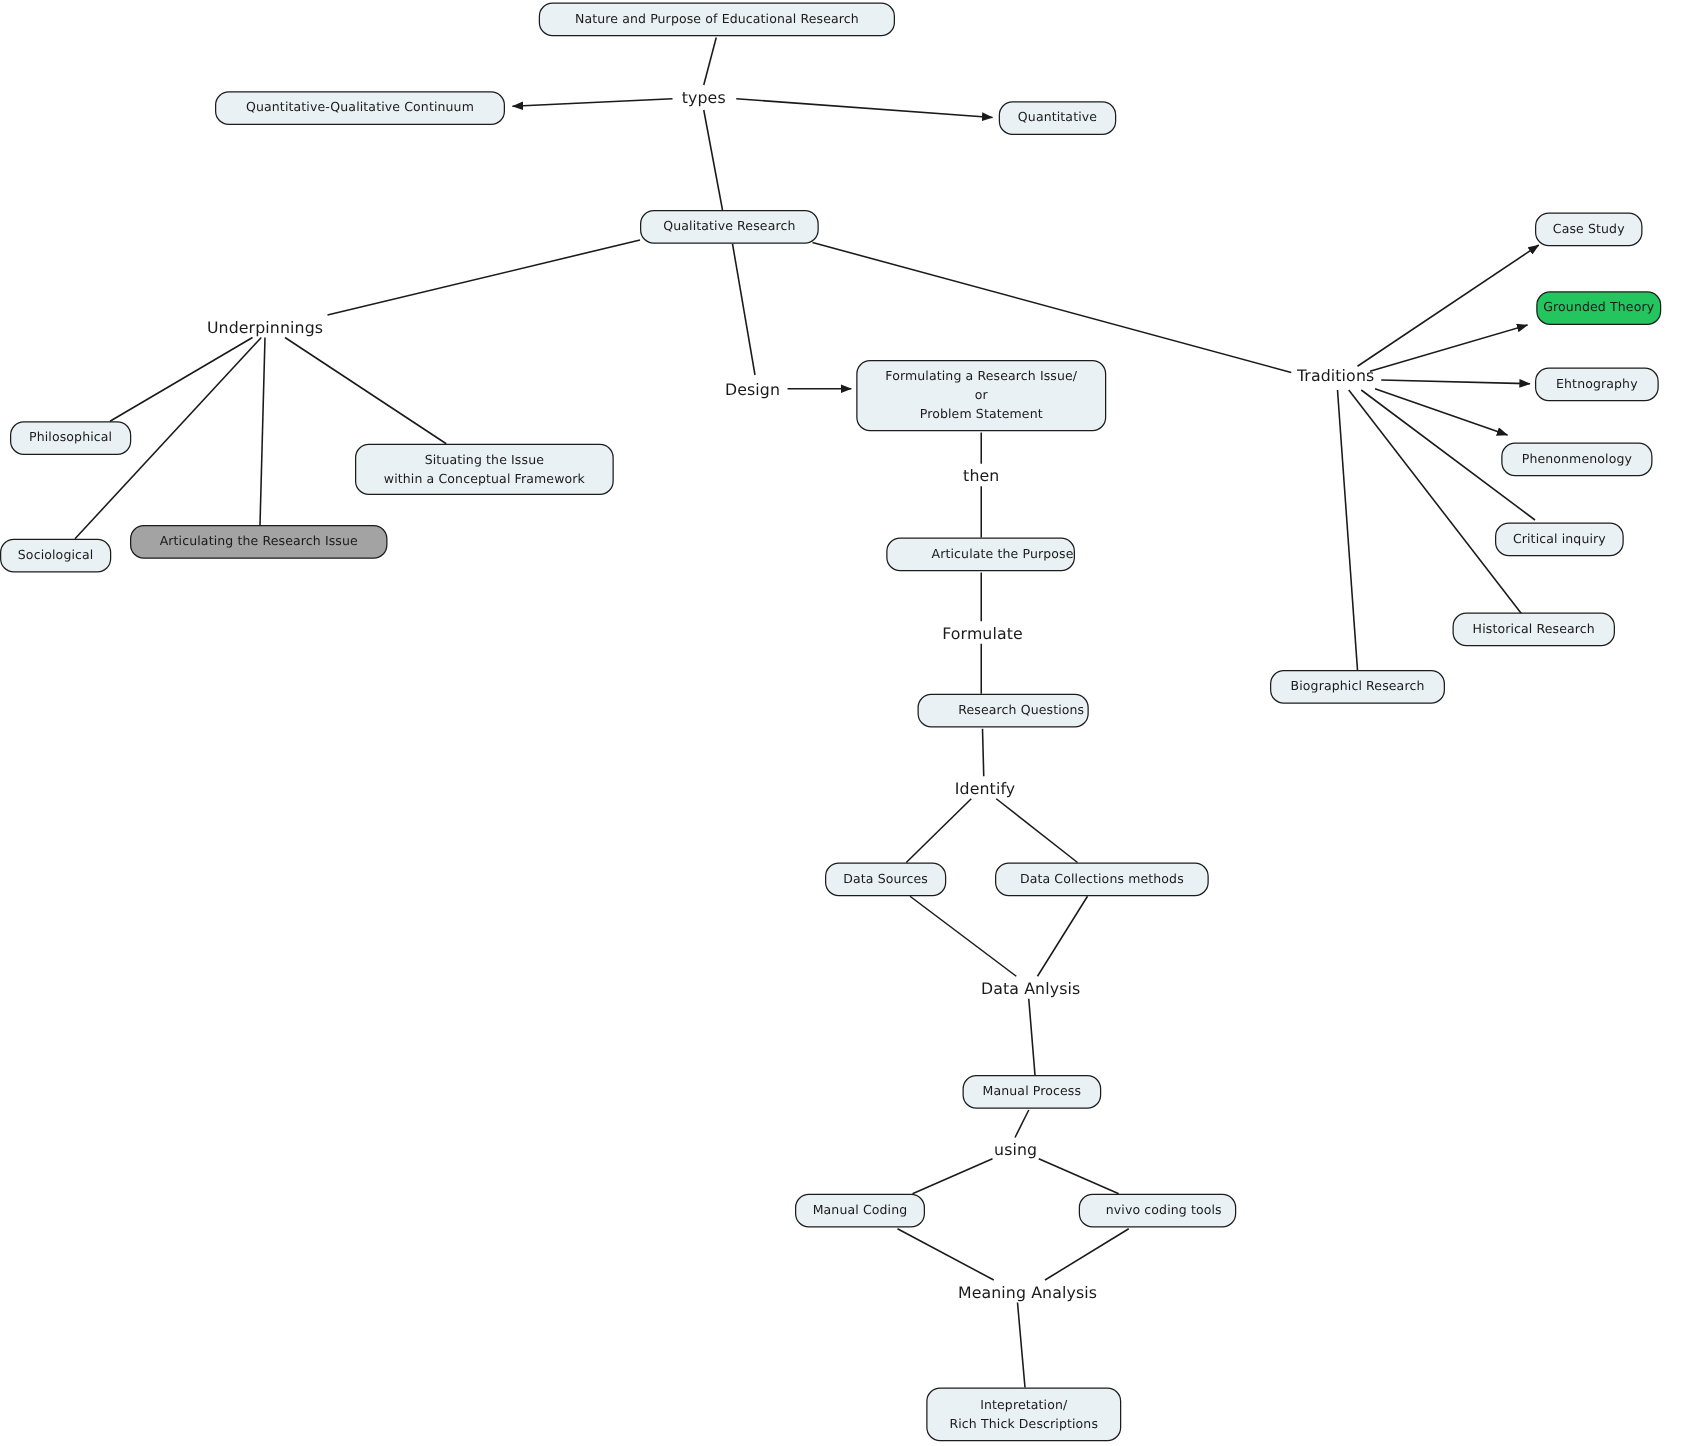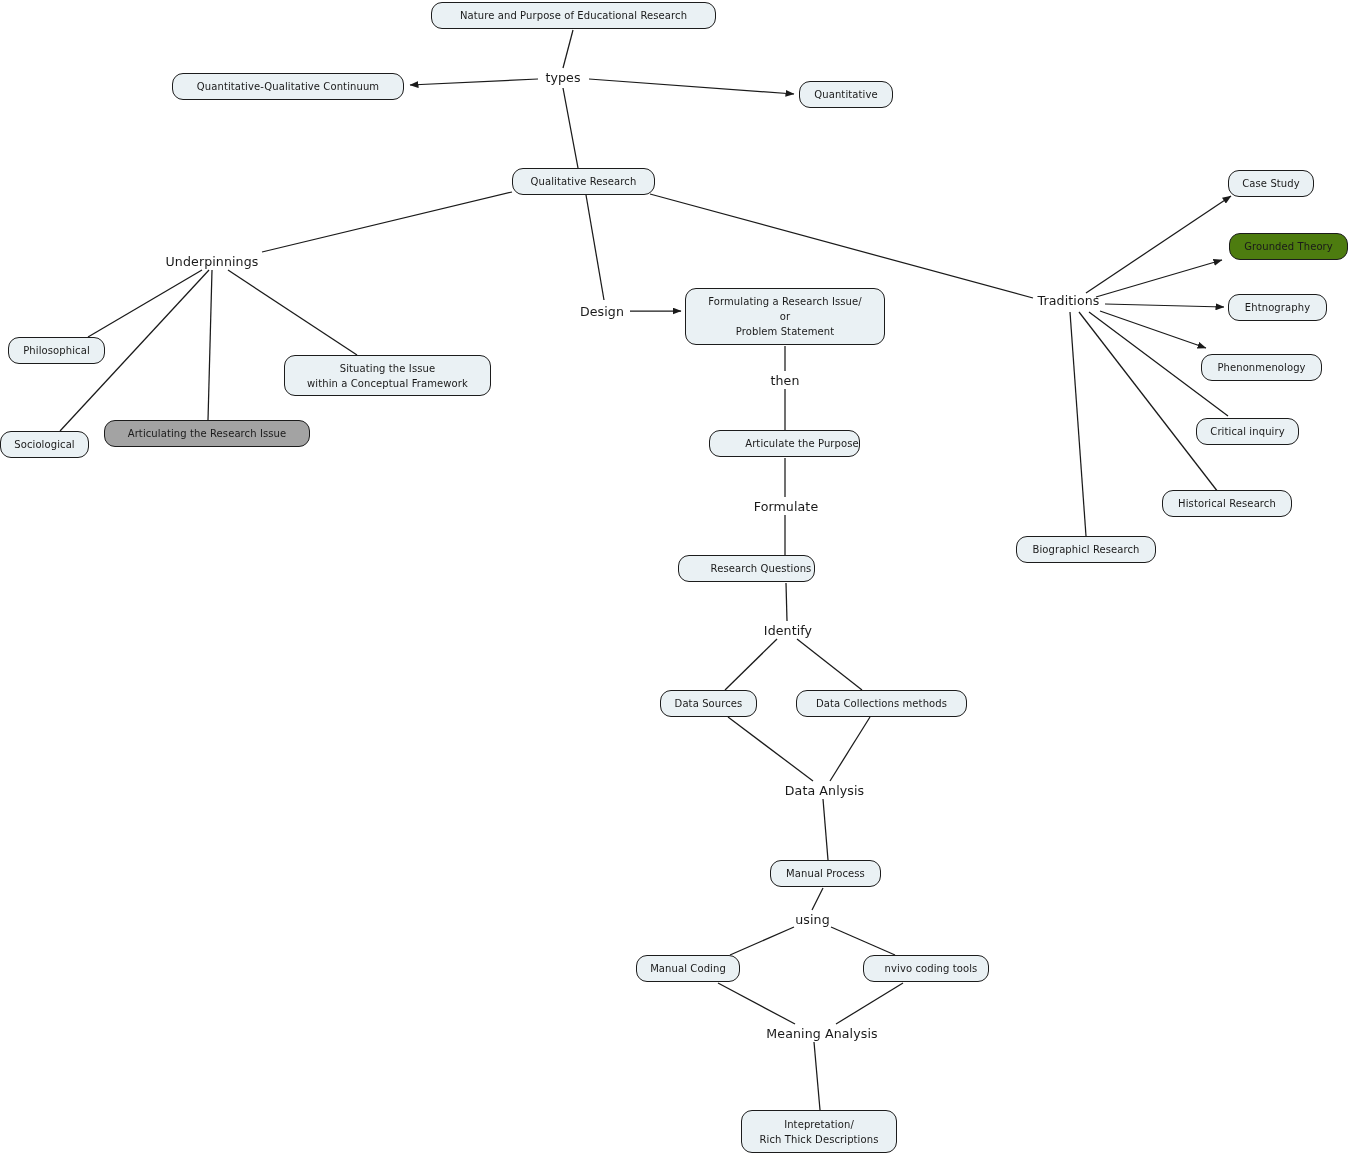--- a/index.html
+++ b/index.html
@@ -117,30 +117,30 @@
       <div class="node" style="left: 512px; top: 168px; width: 143px; height: 27px; background: rgb(234, 241, 244); border-color: rgb(28, 28, 28); color: rgb(26, 26, 26);">Qualitative Research</div>
       <div class="node" style="left: 8px; top: 337px; width: 97px; height: 27px; background: rgb(234, 241, 244); border-color: rgb(28, 28, 28); color: rgb(26, 26, 26);">Philosophical</div>
       <div class="node" style="left: 0px; top: 431px; width: 89px; height: 27px; background: rgb(234, 241, 244); border-color: rgb(28, 28, 28); color: rgb(26, 26, 26);">Sociological</div>
       <div class="node" style="left: 104px; top: 420px; width: 206px; height: 27px; background: #a3a3a3; border-color: rgb(28, 28, 28); color: rgb(26, 26, 26);">Articulating the Research Issue</div>
       <div class="node multiline" style="left: 284px; top: 355px; width: 207px; height: 41px; background: rgb(234, 241, 244); border-color: rgb(28, 28, 28); color: rgb(26, 26, 26);">Situating the Issue
 within a Conceptual Framework</div>
       <div class="node multiline" style="left: 685px; top: 288px; width: 200px; height: 57px; background: rgb(234, 241, 244); border-color: rgb(28, 28, 28); color: rgb(26, 26, 26);">Formulating a Research Issue/
 or
 Problem Statement</div>
       <div class="node" style="left: 709px; top: 430px; width: 151px; height: 27px; background: rgb(234, 241, 244); border-color: rgb(28, 28, 28); color: rgb(26, 26, 26); padding-left: 44px;">Articulate the Purpose</div>
-      <div class="node" style="left: 678px; top: 555px; width: 137px; height: 27px; background: rgb(234, 241, 244); border-color: rgb(28, 28, 28); color: rgb(26, 26, 26); padding-left: 38px;">Research Questions</div>
+      <div class="node" style="left: 734px; top: 555px; width: 137px; height: 27px; background: rgb(234, 241, 244); border-color: rgb(28, 28, 28); color: rgb(26, 26, 26); padding-left: 38px;">Research Questions</div>
       <div class="node" style="left: 660px; top: 690px; width: 97px; height: 27px; background: rgb(234, 241, 244); border-color: rgb(28, 28, 28); color: rgb(26, 26, 26);">Data Sources</div>
       <div class="node" style="left: 796px; top: 690px; width: 171px; height: 27px; background: rgb(234, 241, 244); border-color: rgb(28, 28, 28); color: rgb(26, 26, 26);">Data Collections methods</div>
       <div class="node" style="left: 770px; top: 860px; width: 111px; height: 27px; background: rgb(234, 241, 244); border-color: rgb(28, 28, 28); color: rgb(26, 26, 26);">Manual Process</div>
       <div class="node" style="left: 636px; top: 955px; width: 104px; height: 27px; background: rgb(234, 241, 244); border-color: rgb(28, 28, 28); color: rgb(26, 26, 26);">Manual Coding</div>
       <div class="node" style="left: 863px; top: 955px; width: 126px; height: 27px; background: rgb(234, 241, 244); border-color: rgb(28, 28, 28); color: rgb(26, 26, 26); padding-left: 19px;">nvivo coding tools</div>
       <div class="node multiline" style="left: 741px; top: 1110px; width: 156px; height: 43px; background: rgb(234, 241, 244); border-color: rgb(28, 28, 28); color: rgb(26, 26, 26);">Intepretation/
 Rich Thick Descriptions</div>
       <div class="node" style="left: 1228px; top: 170px; width: 86px; height: 27px; background: rgb(234, 241, 244); border-color: rgb(28, 28, 28); color: rgb(26, 26, 26);">Case Study</div>
-      <div class="node" style="left: 1229px; top: 233px; width: 119px; height: 27px; background: #4d7c0f; border-color: rgb(28, 28, 28); color: rgb(26, 26, 26);">Grounded Theory</div>
+      <div class="node" style="left: 1229px; top: 233px; width: 100px; height: 27px; background: #22c55e; border-color: rgb(28, 28, 28); color: rgb(26, 26, 26);">Grounded Theory</div>
       <div class="node" style="left: 1228px; top: 294px; width: 99px; height: 27px; background: rgb(234, 241, 244); border-color: rgb(28, 28, 28); color: rgb(26, 26, 26);">Ehtnography</div>
       <div class="node" style="left: 1201px; top: 354px; width: 121px; height: 27px; background: rgb(234, 241, 244); border-color: rgb(28, 28, 28); color: rgb(26, 26, 26);">Phenonmenology</div>
       <div class="node" style="left: 1196px; top: 418px; width: 103px; height: 27px; background: rgb(234, 241, 244); border-color: rgb(28, 28, 28); color: rgb(26, 26, 26);">Critical inquiry</div>
       <div class="node" style="left: 1162px; top: 490px; width: 130px; height: 27px; background: rgb(234, 241, 244); border-color: rgb(28, 28, 28); color: rgb(26, 26, 26);">Historical Research</div>
       <div class="node" style="left: 1016px; top: 536px; width: 140px; height: 27px; background: rgb(234, 241, 244); border-color: rgb(28, 28, 28); color: rgb(26, 26, 26);">Biographicl Research</div>
     </div>
   <div id="labels-group">
       <div class="link-label" style="left: 540px; top: 68px; width: 46px; height: 18px; color: rgb(26, 26, 26);">types</div>
       <div class="link-label" style="left: 166px; top: 252px; width: 92px; height: 18px; color: rgb(26, 26, 26);">Underpinnings</div>
       <div class="link-label" style="left: 578px; top: 302px; width: 48px; height: 18px; color: rgb(26, 26, 26);">Design</div>

